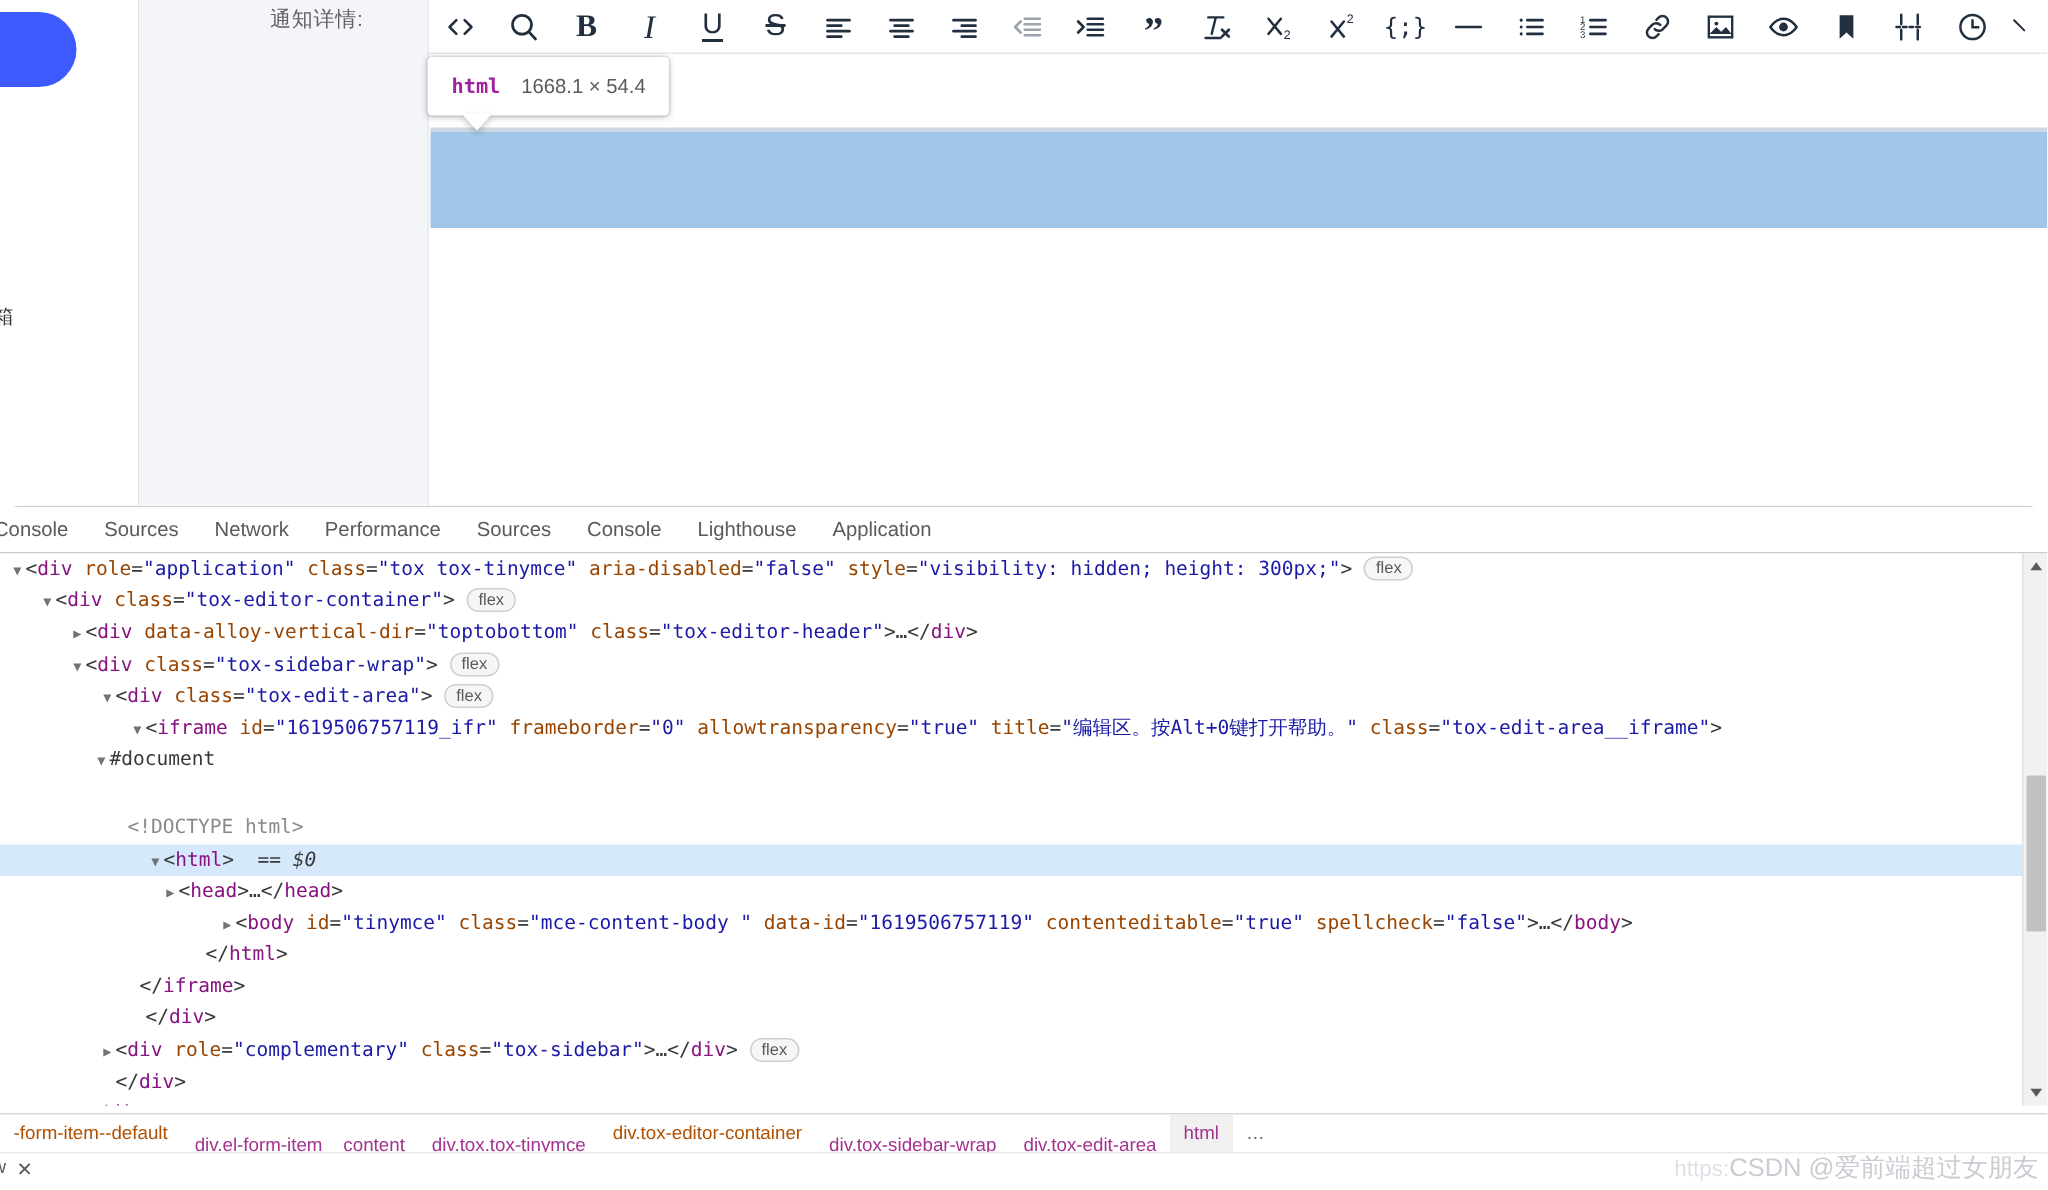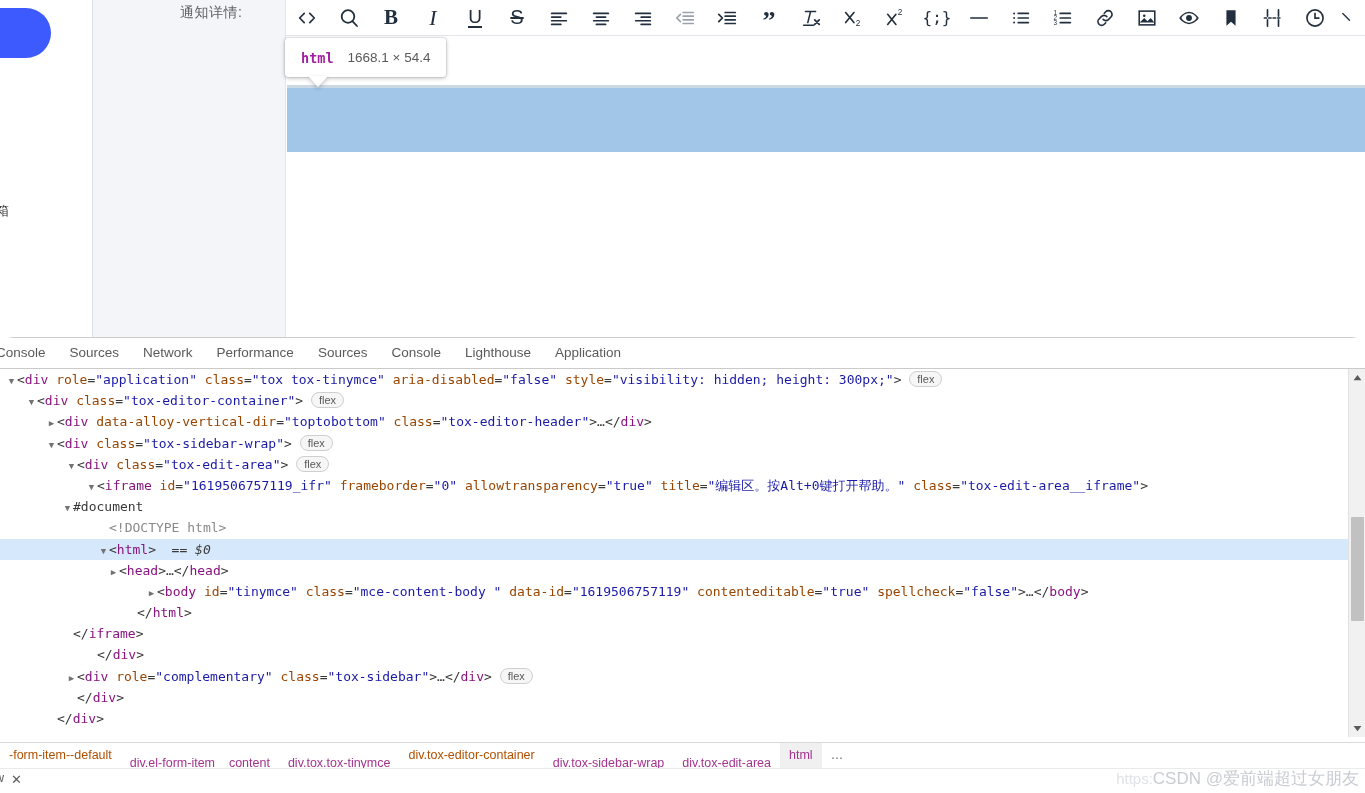--- a/index.html
+++ b/index.html
@@ -294,26 +294,26 @@
       </div>
 
     <div class="dom-tree">
         <div class="line" style="padding-left: 6px;"><span class="tw">▼</span><span class="pun">&lt;</span><span class="tag">div</span><span class="att"> role</span><span class="pun">=</span><span class="val">"application"</span><span class="att"> class</span><span class="pun">=</span><span class="val">"tox tox-tinymce"</span><span class="att"> aria-disabled</span><span class="pun">=</span><span class="val">"false"</span><span class="att"> style</span><span class="pun">=</span><span class="val">"visibility: hidden; height: 300px;"</span><span class="pun">&gt;</span> <span class="flexbadge">flex</span></div>
         <div class="line" style="padding-left: 26px;"><span class="tw">▼</span><span class="pun">&lt;</span><span class="tag">div</span><span class="att"> class</span><span class="pun">=</span><span class="val">"tox-editor-container"</span><span class="pun">&gt;</span> <span class="flexbadge">flex</span></div>
         <div class="line" style="padding-left: 46px;"><span class="tw">▶</span><span class="pun">&lt;</span><span class="tag">div</span><span class="att"> data-alloy-vertical-dir</span><span class="pun">=</span><span class="val">"toptobottom"</span><span class="att"> class</span><span class="pun">=</span><span class="val">"tox-editor-header"</span><span class="pun">&gt;</span><span class="txt">…</span><span class="pun">&lt;/</span><span class="tag">div</span><span class="pun">&gt;</span></div>
         <div class="line" style="padding-left: 46px;"><span class="tw">▼</span><span class="pun">&lt;</span><span class="tag">div</span><span class="att"> class</span><span class="pun">=</span><span class="val">"tox-sidebar-wrap"</span><span class="pun">&gt;</span> <span class="flexbadge">flex</span></div>
         <div class="line" style="padding-left: 66px;"><span class="tw">▼</span><span class="pun">&lt;</span><span class="tag">div</span><span class="att"> class</span><span class="pun">=</span><span class="val">"tox-edit-area"</span><span class="pun">&gt;</span> <span class="flexbadge">flex</span></div>
         <div class="line" style="padding-left: 86px;"><span class="tw">▼</span><span class="pun">&lt;</span><span class="tag">iframe</span><span class="att"> id</span><span class="pun">=</span><span class="val">"1619506757119_ifr"</span><span class="att"> frameborder</span><span class="pun">=</span><span class="val">"0"</span><span class="att"> allowtransparency</span><span class="pun">=</span><span class="val">"true"</span><span class="att"> title</span><span class="pun">=</span><span class="val">"编辑区。按Alt+0键打开帮助。"</span><span class="att"> class</span><span class="pun">=</span><span class="val">"tox-edit-area__iframe"</span><span class="pun">&gt;</span></div>
         <div class="line" style="padding-left: 62px;"><span class="tw">▼</span><span class="txt">#document</span></div>
-        <div class="line" style="padding-left: 98px;"><span class="tw none"> </span><span class="doct">&lt;!DOCTYPE html&gt;</span></div>
+        <div class="line" style="padding-left: 74px; margin-top: 24px;"><span class="tw none"> </span><span class="doct">&lt;!DOCTYPE html&gt;</span></div>
         <div class="line sel" style="padding-left: 98px;"><span class="tw">▼</span><span class="pun">&lt;</span><span class="tag">html</span><span class="pun">&gt;</span><span class="txt">  == </span><span class="dollar">$0</span></div>
         <div class="line" style="padding-left: 108px;"><span class="tw">▶</span><span class="pun">&lt;</span><span class="tag">head</span><span class="pun">&gt;</span><span class="txt">…</span><span class="pun">&lt;/</span><span class="tag">head</span><span class="pun">&gt;</span></div>
         <div class="line" style="padding-left: 146px;"><span class="tw">▶</span><span class="pun">&lt;</span><span class="tag">body</span><span class="att"> id</span><span class="pun">=</span><span class="val">"tinymce"</span><span class="att"> class</span><span class="pun">=</span><span class="val">"mce-content-body "</span><span class="att"> data-id</span><span class="pun">=</span><span class="val">"1619506757119"</span><span class="att"> contenteditable</span><span class="pun">=</span><span class="val">"true"</span><span class="att"> spellcheck</span><span class="pun">=</span><span class="val">"false"</span><span class="pun">&gt;</span><span class="txt">…</span><span class="pun">&lt;/</span><span class="tag">body</span><span class="pun">&gt;</span></div>
         <div class="line" style="padding-left: 126px;"><span class="tw none"> </span><span class="pun">&lt;/</span><span class="tag">html</span><span class="pun">&gt;</span></div>
-        <div class="line" style="padding-left: 62px;"><span class="tw none"> </span><span class="pun">&lt;/</span><span class="tag">iframe</span><span class="pun">&gt;</span></div>
+        <div class="line" style="padding-left: 82px;"><span class="tw none"> </span><span class="pun">&lt;/</span><span class="tag">iframe</span><span class="pun">&gt;</span></div>
         <div class="line" style="padding-left: 86px;"><span class="tw none"> </span><span class="pun">&lt;/</span><span class="tag">div</span><span class="pun">&gt;</span></div>
         <div class="line" style="padding-left: 66px;"><span class="tw">▶</span><span class="pun">&lt;</span><span class="tag">div</span><span class="att"> role</span><span class="pun">=</span><span class="val">"complementary"</span><span class="att"> class</span><span class="pun">=</span><span class="val">"tox-sidebar"</span><span class="pun">&gt;</span><span class="txt">…</span><span class="pun">&lt;/</span><span class="tag">div</span><span class="pun">&gt;</span> <span class="flexbadge">flex</span></div>
         <div class="line" style="padding-left: 66px;"><span class="tw none"> </span><span class="pun">&lt;/</span><span class="tag">div</span><span class="pun">&gt;</span></div>
         <div class="line" style="padding-left: 46px;"><span class="tw none"> </span><span class="pun">&lt;/</span><span class="tag">div</span><span class="pun">&gt;</span></div>
       </div>
 
     <div class="dt-scroll">
       <div class="arr up">
         <svg width="9" height="7" viewBox="0 0 10 8">
             <polygon points="5,1 9.5,7 0.5,7" fill="#5a5a5a"></polygon>

